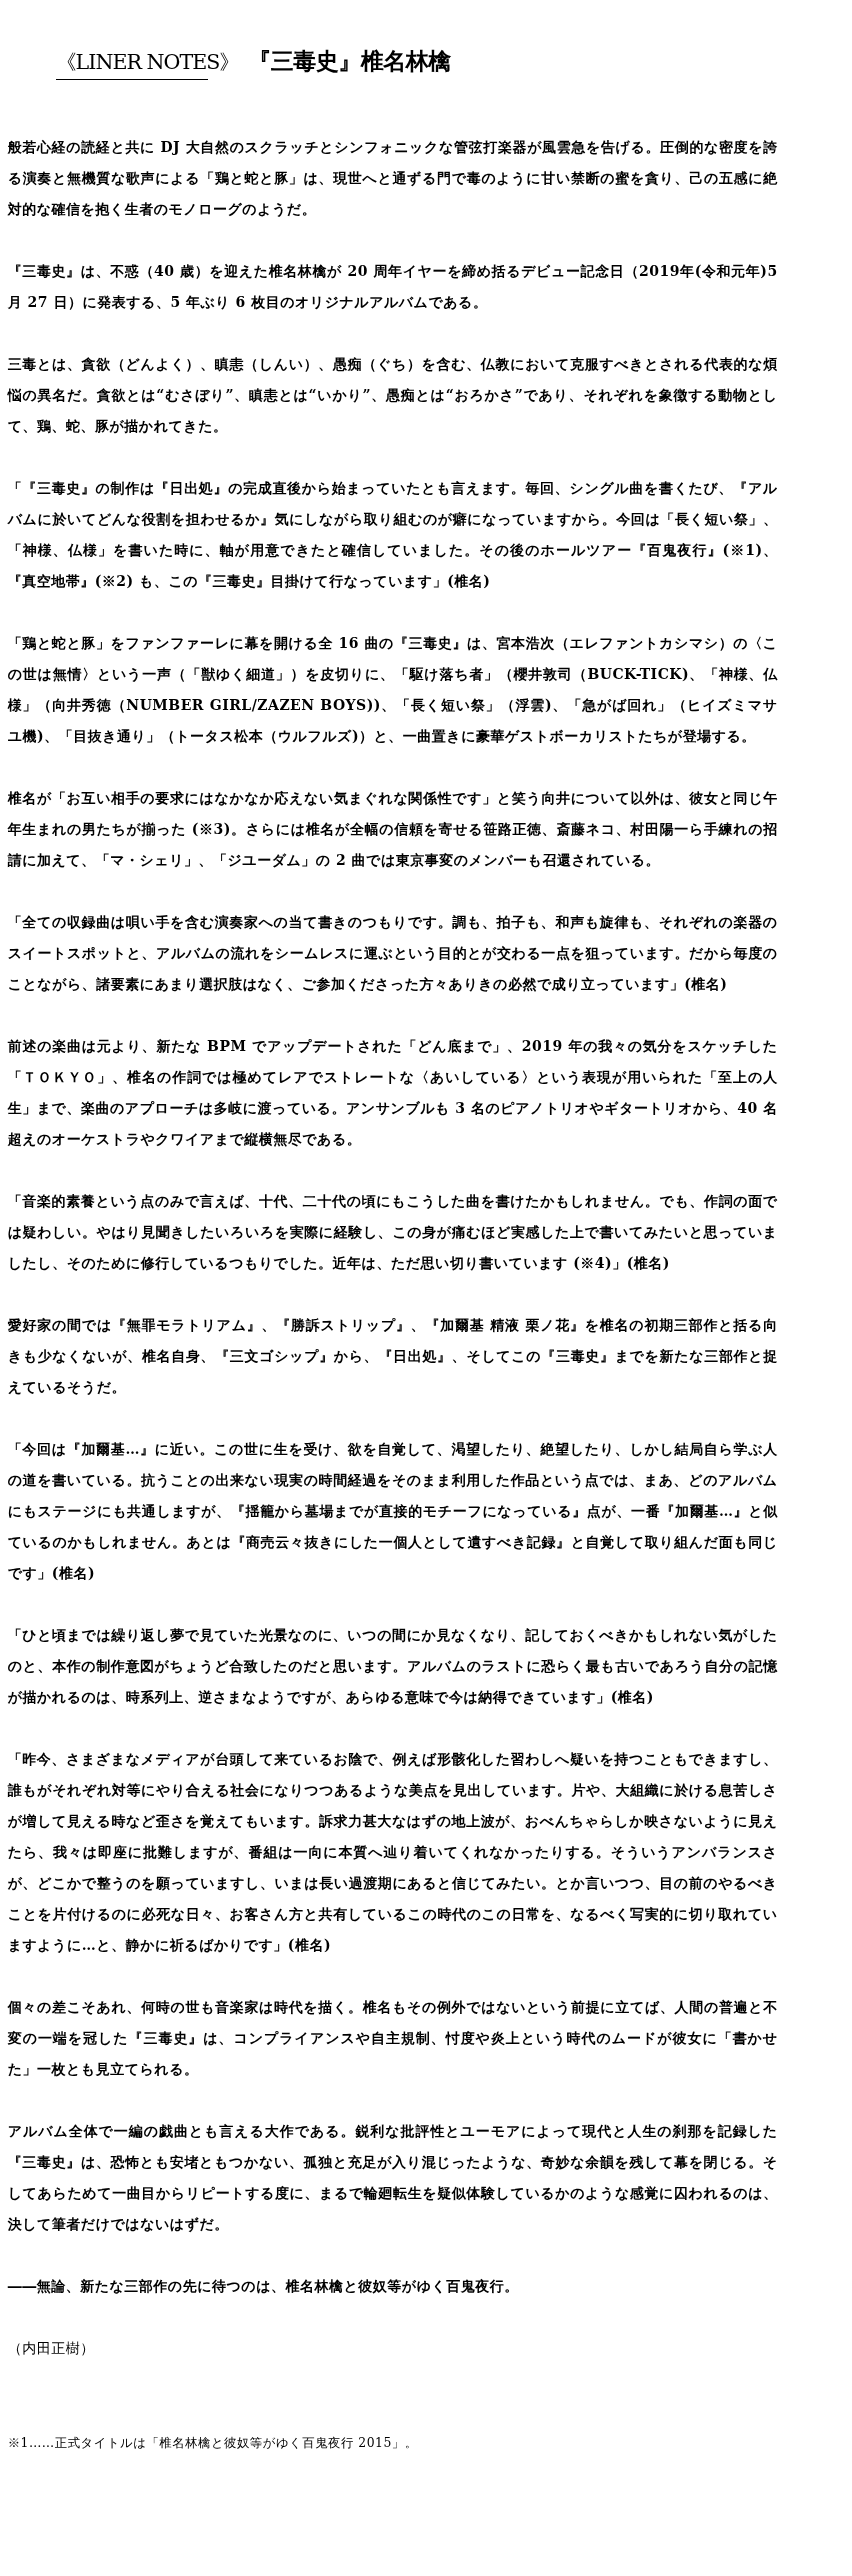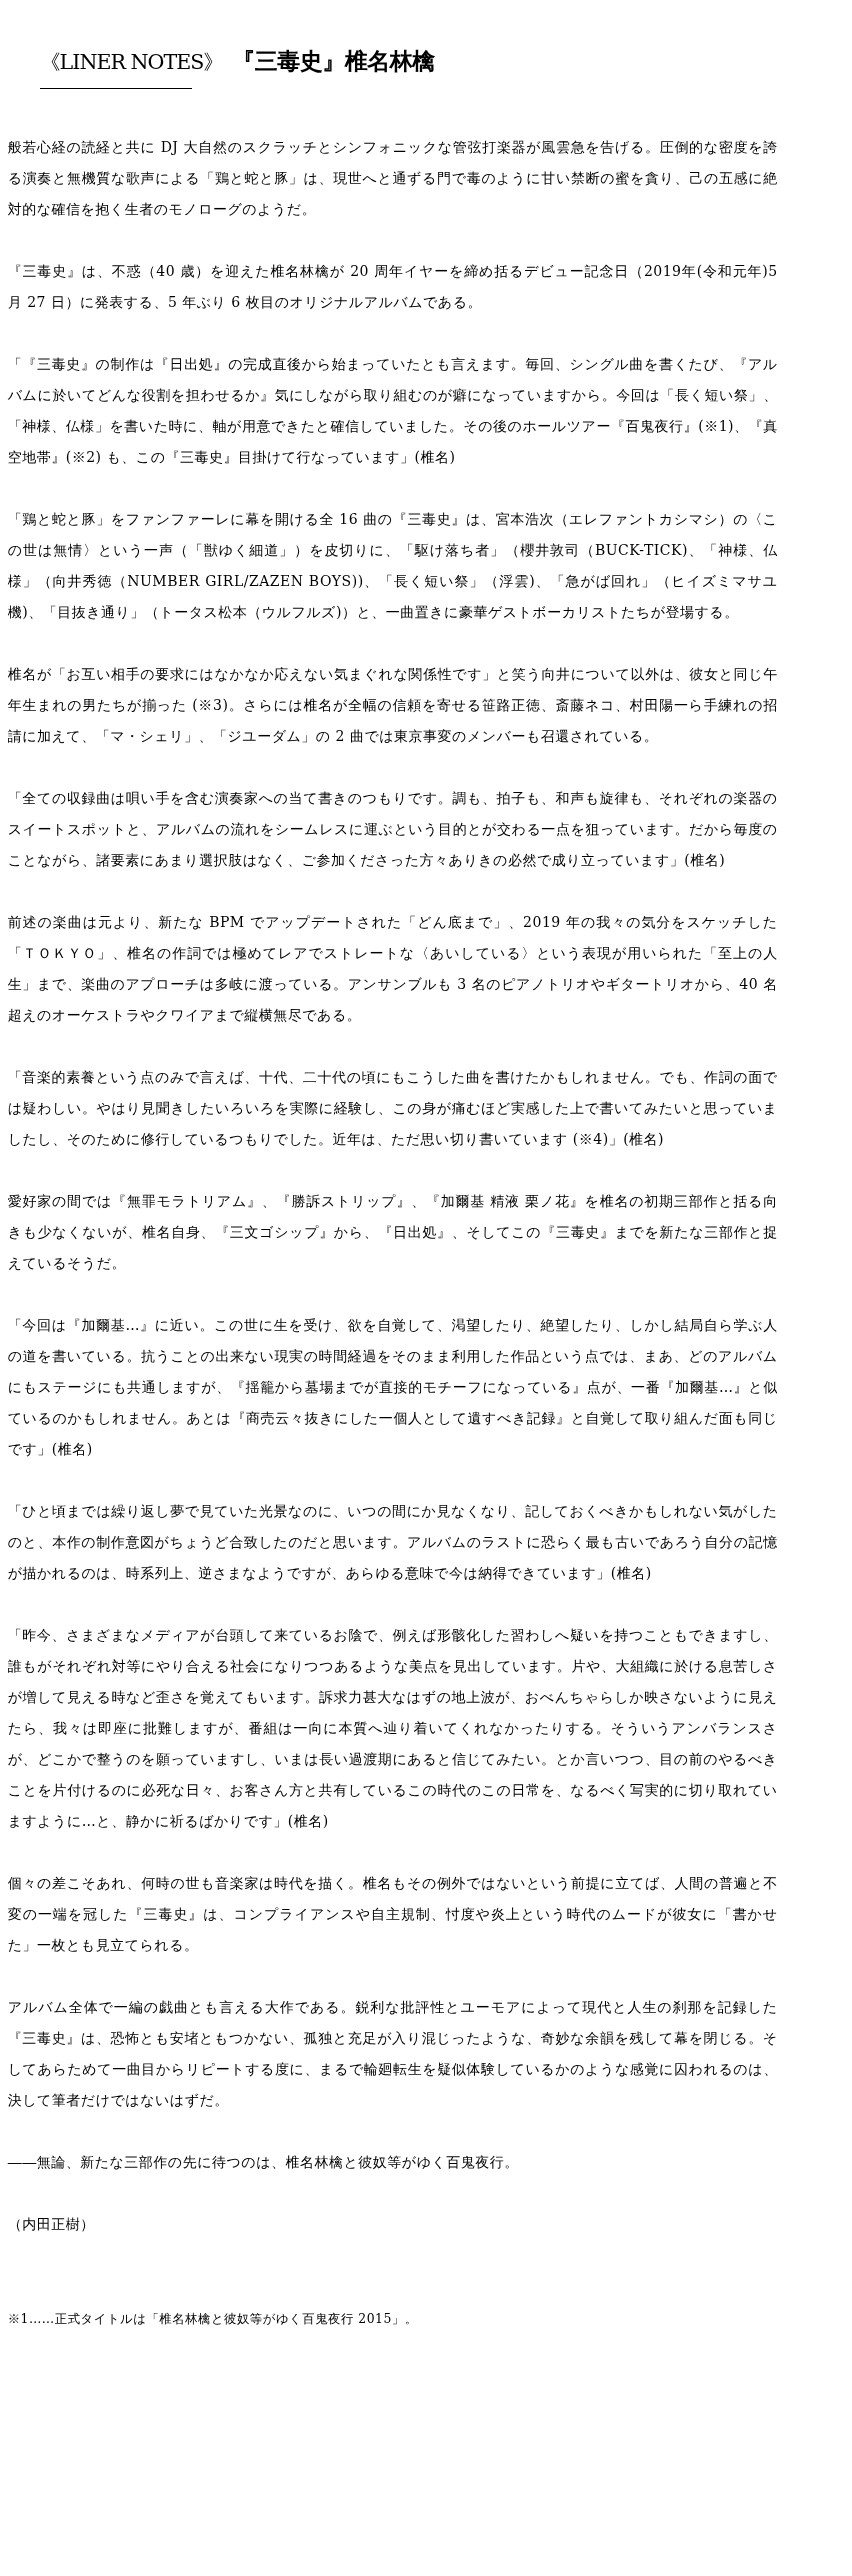--- a/index.html
+++ b/index.html
@@ -7,60 +7,61 @@
     width: 852px;
     height: 3091px;
     position: relative;
     overflow: hidden;
     color: #000000;
     font-family: "DejaVu Serif", "Liberation Serif", serif;
   }
   .page { position: absolute; left: 0; top: 0; width: 852px; height: 3091px; }
   .title {
     position: absolute;
-    left: 40px;
+    left: 56px;
     top: 45px;
     width: 152px;
     font-size: 23px;
     font-weight: bold;
     line-height: 31px;
     white-space: nowrap;
     letter-spacing: -0.5px;
     border-bottom: 1.5px solid #000;
-    padding-bottom: 10px;
+    padding-bottom: 1px;
   }
   .title .t-en { font-size: 20.6px; font-weight: normal; letter-spacing: -1px; }
   .title .t-jp { margin-left: 9.3px; }
   .body {
     position: absolute;
     left: 7.7px;
     top: 132px;
     width: 770px;
     font-size: 14px;
     line-height: 31px;
     letter-spacing: 0.5px;
     text-align: justify;
   }
-  .para { margin: 0 0 31px 0; }
+  .para { margin: 0 0 31px 0; font-weight: bold; }
   .signature { text-align: left; margin: 31px 5.2px 62px 0; }
   .notes { font-size: 12.4px; line-height: 33px; }
   .note { margin: 0; }
 </style>
 </head>
 <body>
 
 <div class="page">
 
   <div class="title">
     <span class="t-en">《LINER NOTES》</span><span class="t-jp">『三毒史』椎名林檎</span>
   </div>
 
   <div class="body">
     <p class="para">般若心経の読経と共に DJ 大自然のスクラッチとシンフォニックな管弦打楽器が風雲急を告げる。圧倒的な密度を誇る演奏と無機質な歌声による「鶏と蛇と豚」は、現世へと通ずる門で毒のように甘い禁断の蜜を貪り、己の五感に絶対的な確信を抱く生者のモノローグのようだ。</p>
     <p class="para">『三毒史』は、不惑（40 歳）を迎えた椎名林檎が 20 周年イヤーを締め括るデビュー記念日（2019年(令和元年)5 月 27 日）に発表する、5 年ぶり 6 枚目のオリジナルアルバムである。</p>
+    <p class="para">三毒とは、貪欲（どんよく）、瞋恚（しんい）、愚痴（ぐち）を含む、仏教において克服すべきとされる代表的な煩悩の異名だ。貪欲とは“むさぼり”、瞋恚とは“いかり”、愚痴とは“おろかさ”であり、それぞれを象徴する動物として、鶏、蛇、豚が描かれてきた。</p>
     <p class="para">「『三毒史』の制作は『日出処』の完成直後から始まっていたとも言えます。毎回、シングル曲を書くたび、『アルバムに於いてどんな役割を担わせるか』気にしながら取り組むのが癖になっていますから。今回は「長く短い祭」、「神様、仏様」を書いた時に、軸が用意できたと確信していました。その後のホールツアー『百鬼夜行』(※1)、『真空地帯』(※2) も、この『三毒史』目掛けて行なっています」(椎名)</p>
     <p class="para">「鶏と蛇と豚」をファンファーレに幕を開ける全 16 曲の『三毒史』は、宮本浩次（エレファントカシマシ）の〈この世は無情〉という一声（「獣ゆく細道」）を皮切りに、「駆け落ち者」（櫻井敦司（BUCK-TICK)、「神様、仏様」（向井秀徳（NUMBER GIRL/ZAZEN BOYS))、「長く短い祭」（浮雲)、「急がば回れ」（ヒイズミマサユ機)、「目抜き通り」（トータス松本（ウルフルズ)）と、一曲置きに豪華ゲストボーカリストたちが登場する。</p>
     <p class="para">椎名が「お互い相手の要求にはなかなか応えない気まぐれな関係性です」と笑う向井について以外は、彼女と同じ午年生まれの男たちが揃った (※3)。さらには椎名が全幅の信頼を寄せる笹路正徳、斎藤ネコ、村田陽一ら手練れの招請に加えて、「マ・シェリ」、「ジユーダム」の 2 曲では東京事変のメンバーも召還されている。</p>
     <p class="para">「全ての収録曲は唄い手を含む演奏家への当て書きのつもりです。調も、拍子も、和声も旋律も、それぞれの楽器のスイートスポットと、アルバムの流れをシームレスに運ぶという目的とが交わる一点を狙っています。だから毎度のことながら、諸要素にあまり選択肢はなく、ご参加くださった方々ありきの必然で成り立っています」(椎名)</p>
     <p class="para">前述の楽曲は元より、新たな BPM でアップデートされた「どん底まで」、2019 年の我々の気分をスケッチした「ＴＯＫＹＯ」、椎名の作詞では極めてレアでストレートな〈あいしている〉という表現が用いられた「至上の人生」まで、楽曲のアプローチは多岐に渡っている。アンサンブルも 3 名のピアノトリオやギタートリオから、40 名超えのオーケストラやクワイアまで縦横無尽である。</p>
     <p class="para">「音楽的素養という点のみで言えば、十代、二十代の頃にもこうした曲を書けたかもしれません。でも、作詞の面では疑わしい。やはり見聞きしたいろいろを実際に経験し、この身が痛むほど実感した上で書いてみたいと思っていましたし、そのために修行しているつもりでした。近年は、ただ思い切り書いています (※4)」(椎名)</p>
     <p class="para">愛好家の間では『無罪モラトリアム』、『勝訴ストリップ』、『加爾基 精液 栗ノ花』を椎名の初期三部作と括る向きも少なくないが、椎名自身、『三文ゴシップ』から、『日出処』、そしてこの『三毒史』までを新たな三部作と捉えているそうだ。</p>
     <p class="para">「今回は『加爾基…』に近い。この世に生を受け、欲を自覚して、渇望したり、絶望したり、しかし結局自ら学ぶ人の道を書いている。抗うことの出来ない現実の時間経過をそのまま利用した作品という点では、まあ、どのアルバムにもステージにも共通しますが、『揺籠から墓場までが直接的モチーフになっている』点が、一番『加爾基…』と似ているのかもしれません。あとは『商売云々抜きにした一個人として遺すべき記録』と自覚して取り組んだ面も同じです」(椎名)</p>
     <p class="para">「ひと頃までは繰り返し夢で見ていた光景なのに、いつの間にか見なくなり、記しておくべきかもしれない気がしたのと、本作の制作意図がちょうど合致したのだと思います。アルバムのラストに恐らく最も古いであろう自分の記憶が描かれるのは、時系列上、逆さまなようですが、あらゆる意味で今は納得できています」(椎名)</p>
     <p class="para">「昨今、さまざまなメディアが台頭して来ているお陰で、例えば形骸化した習わしへ疑いを持つこともできますし、誰もがそれぞれ対等にやり合える社会になりつつあるような美点を見出しています。片や、大組織に於ける息苦しさが増して見える時など歪さを覚えてもいます。訴求力甚大なはずの地上波が、おべんちゃらしか映さないように見えたら、我々は即座に批難しますが、番組は一向に本質へ辿り着いてくれなかったりする。そういうアンバランスさが、どこかで整うのを願っていますし、いまは長い過渡期にあると信じてみたい。とか言いつつ、目の前のやるべきことを片付けるのに必死な日々、お客さん方と共有しているこの時代のこの日常を、なるべく写実的に切り取れていますように…と、静かに祈るばかりです」(椎名)</p>

